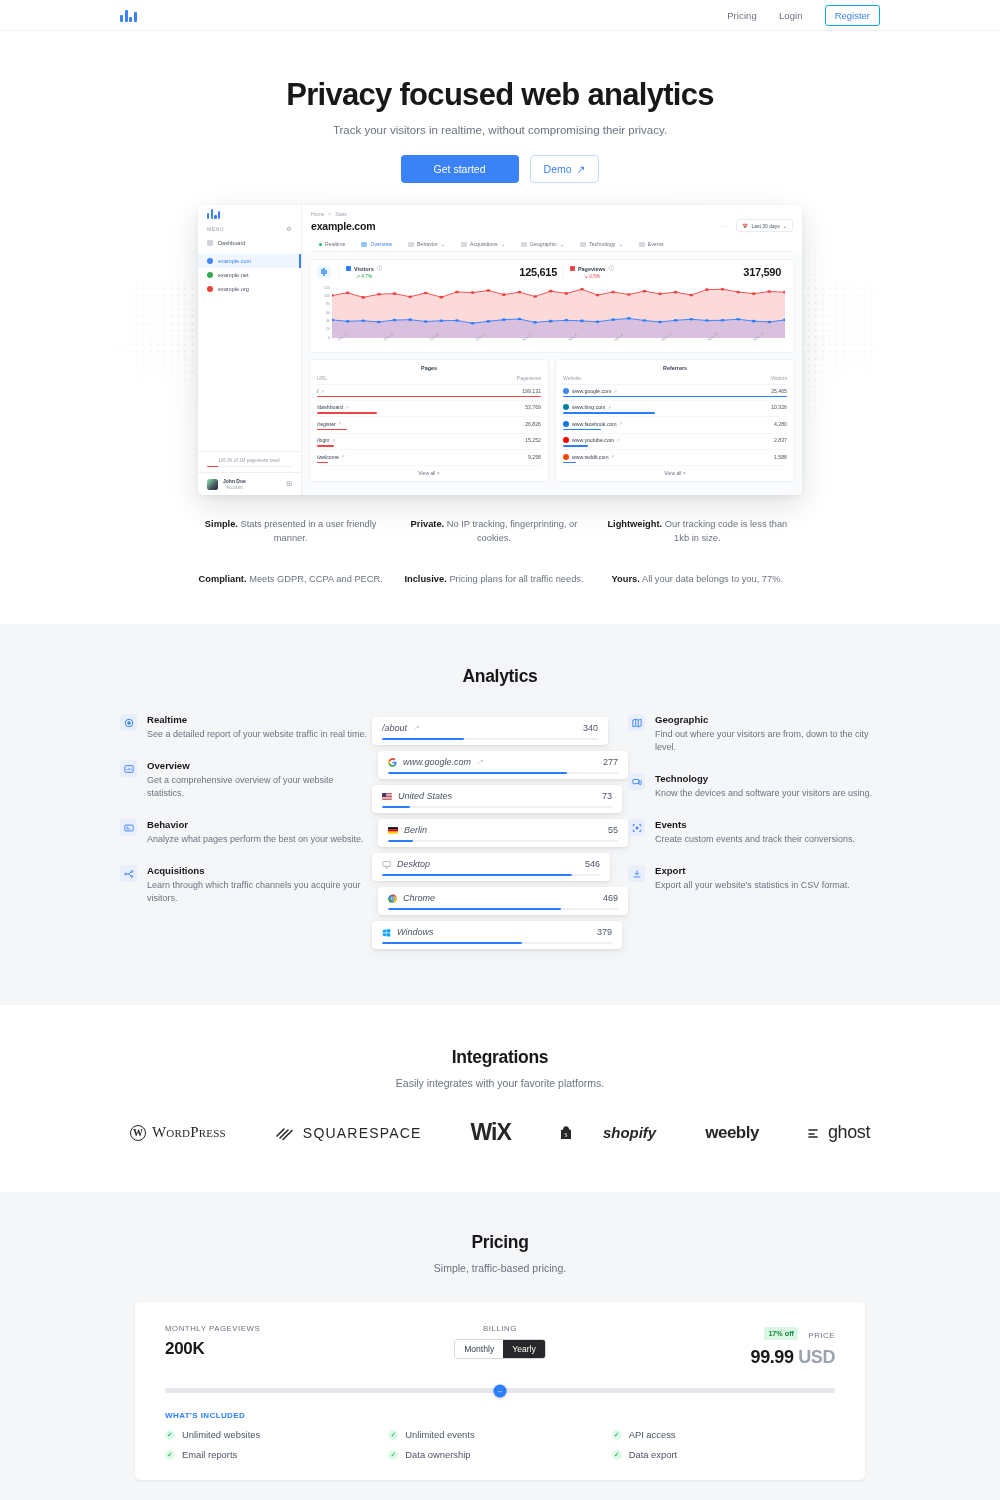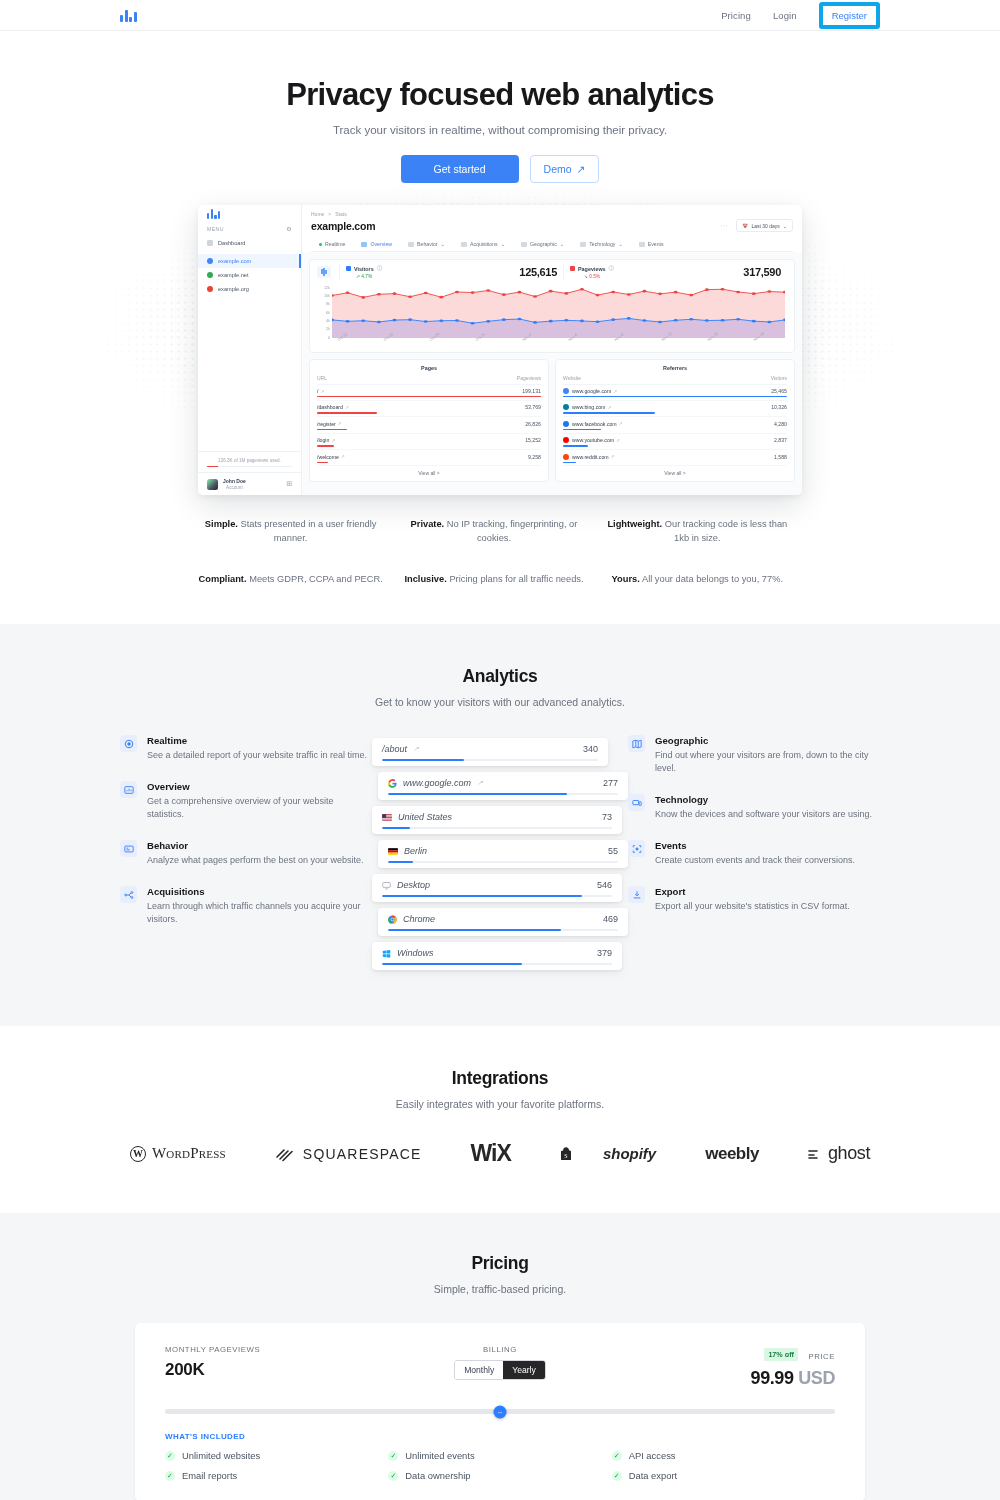--- a/index.html
+++ b/index.html
@@ -22,21 +22,21 @@
   }
   .logo { display: flex; align-items: flex-end; gap: 1.5px; height: 14px; }
   .logo i { display: block; width: 3px; background: #3b82f6; border-radius: 1px; }
   .logo i:nth-child(1) { height: 7px; }
   .logo i:nth-child(2) { height: 12px; }
   .logo i:nth-child(3) { height: 5px; }
   .logo i:nth-child(4) { height: 10px; }
   .nav-right { margin-left: auto; display: flex; align-items: center; gap: 22px; }
   .nav-link { font-size: 9.5px; color: #6b7280; text-decoration: none; letter-spacing: .1px; }
   .nav-btn {
-    font-size: 9.5px; color: #3b82f6; border: 4px solid #0ea5e9;
+    font-size: 9.5px; color: #3b82f6; border: 1px solid #0ea5e9;
     border-radius: 3px; padding: 4px 9px; background: #fff; cursor: pointer;
     font-family: inherit;
   }
 
   
   .hero { position: relative; padding-top: 46px; text-align: center; overflow: hidden; }
   .hero h1 {
     font-size: 31px; font-weight: 700; letter-spacing: -0.7px; color: #18181b;
   }
   .hero p.sub { margin-top: 11px; font-size: 11.5px; color: #6b7280; }
@@ -573,21 +573,20 @@
         <div class="bullet"><b>Private.</b> <span>No IP tracking, fingerprinting, or cookies.</span></div>
         <div class="bullet"><b>Lightweight.</b> <span>Our tracking code is less than 1kb in size.</span></div>
         <div class="bullet"><b>Compliant.</b> <span>Meets GDPR, CCPA and PECR.</span></div>
         <div class="bullet"><b>Inclusive.</b> <span>Pricing plans for all traffic needs.</span></div>
         <div class="bullet"><b>Yours.</b> <span>All your data belongs to you, 77%.</span></div>
       </div>
   </div>
 
   <div class="section-gray">
     <div class="sec-title">Analytics</div>
-    <div class="sec-sub">Get to know your visitors with our advanced analytics.</div>
     <div class="analytics-grid">
       <div id="feat-left">
           <div class="feat">
             <div class="feat-ico">
               <svg width="10" height="10" viewBox="0 0 24 24" fill="none" stroke="currentColor" stroke-width="2.4">
                 <circle cx="12" cy="12" r="9"></circle>
                 <circle cx="12" cy="12" r="3" fill="currentColor"></circle>
               </svg>
             </div>
             <div>
@@ -688,21 +687,21 @@
                 <rect y="5.33" width="24" height="5.33" fill="#dd0000"></rect>
                 <rect y="10.66" width="24" height="5.34" fill="#ffce00"></rect>
               </svg>
               <span>Berlin</span>
               <span class="num">55</span>
             </div>
             <div class="srow-bar">
               <i style="width:11%"></i>
             </div>
           </div>
-          <div class="srow" style="margin-left: 0px; margin-right: 6px;">
+          <div class="srow" style="margin-left: 0px; margin-right: 18px;">
             <div class="srow-top">
               <svg class="mini" viewBox="0 0 24 24" fill="none" stroke="#9ca3af" stroke-width="2">
                 <rect x="2" y="4" width="20" height="13" rx="2"></rect>
                 <path d="M8 21h8"></path>
               </svg>
               <span>Desktop</span>
               <span class="num">546</span>
             </div>
             <div class="srow-bar">
               <i style="width:87%"></i>

